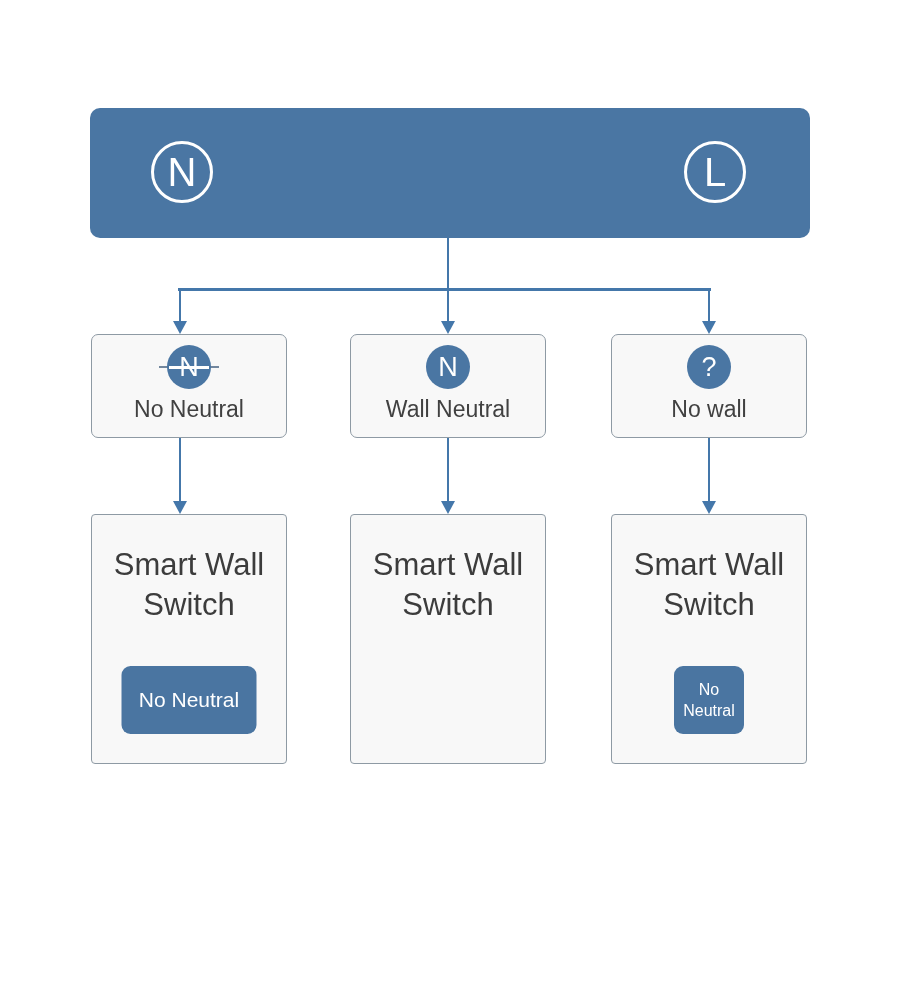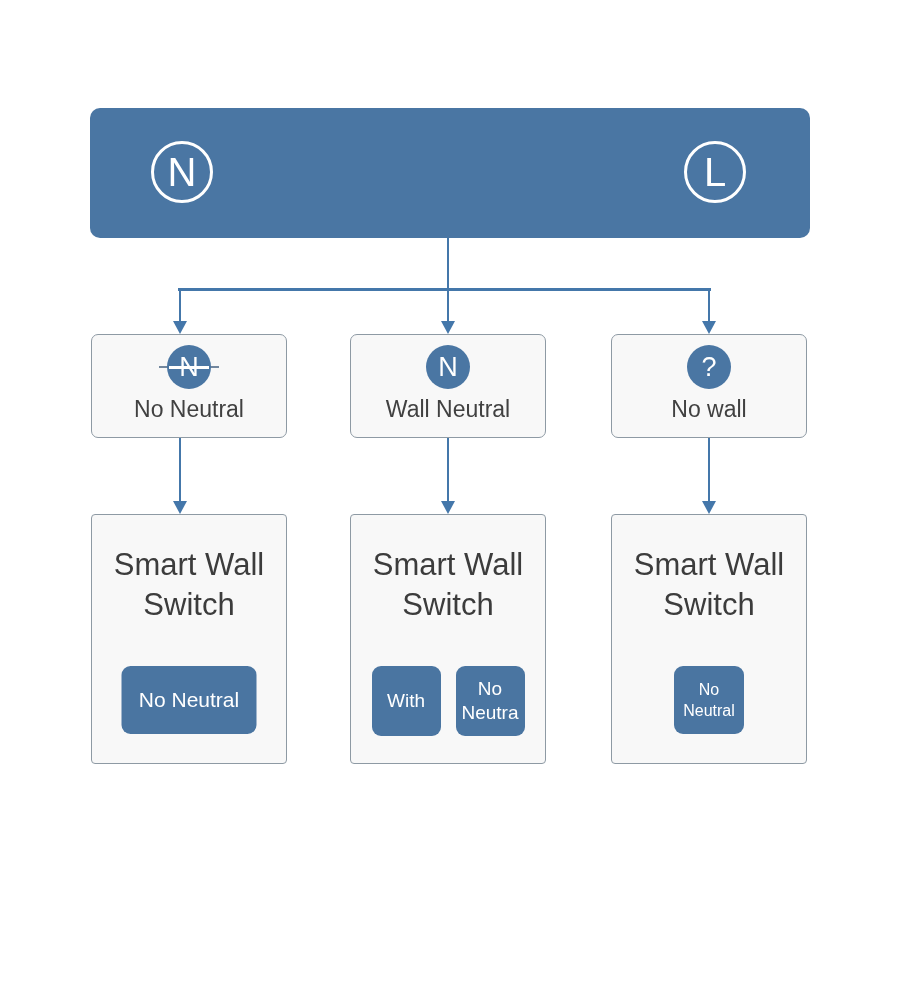--- a/index.html
+++ b/index.html
@@ -157,28 +157,20 @@
 
   <div class="result-card" style="left:91px;">
     <div class="result-title">Smart Wall Switch</div>
     <div class="btn btn-wide">
       <span>No Neutral</span>
     </div>
   </div>
 
   <div class="result-card" style="left:350px;">
     <div class="result-title">Smart Wall Switch</div>
-    <div class="btn-row">
-      <div class="btn btn-small">
-        <span>With</span>
-      </div>
-      <div class="btn btn-small">
-        <span>No Neutra</span>
-      </div>
-    </div>
   </div>
 
   <div class="result-card" style="left:611px;">
     <div class="result-title">Smart Wall Switch</div>
     <div class="btn btn-square">
       <span>No Neutral</span>
     </div>
   </div>
 
 </div>

